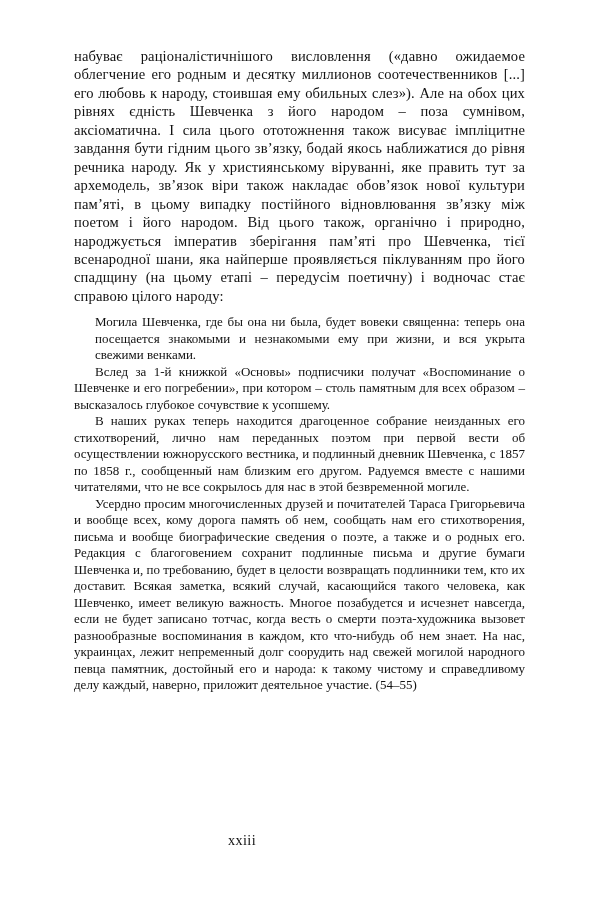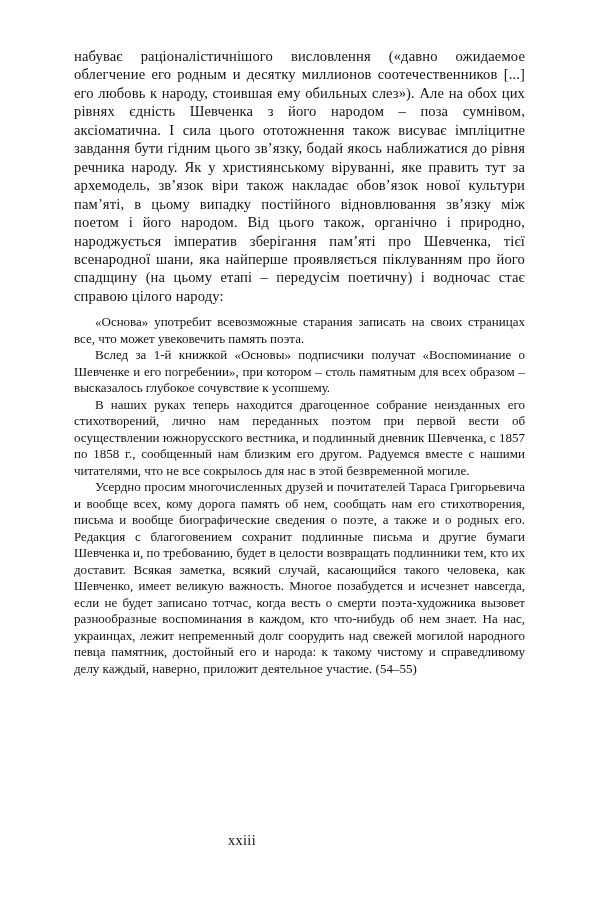--- a/index.html
+++ b/index.html
@@ -91,24 +91,24 @@
 <body>
 
 <div class="page">
 
   <div class="text-block">
 
     <p class="body-para">набуває раціоналістичнішого висловлення («давно ожидаемое облегчение его родным и десятку миллионов соотечественников [...] его любовь к народу, стоившая ему обильных слез»). Але на обох цих рівнях єдність Шевченка з його народом – поза сумнівом, аксіоматична. І сила цього ототожнення також висуває імпліцитне завдання бути гідним цього зв’язку, бодай якось наближатися до рівня речника народу. Як у християнському віруванні, яке править тут за архемодель, зв’язок віри також накладає обов’язок нової культури пам’яті, в цьому випадку постійного відновлювання зв’язку між поетом і його народом. Від цього також, органічно і природно, народжується імператив зберігання пам’яті про Шевченка, тієї всенародної шани, яка найперше проявляється піклуванням про його спадщину (на цьому етапі – передусім поетичну) і водночас стає справою цілого народу:</p>
 
     <div class="quote-block">
 
+      <p class="quote-first">Могила Шевченка, где бы она ни была, будет вовеки священна: теперь она посещается знакомыми и незнакомыми ему при жизни, и вся укрыта свежими венками.</p>
 
 
       <div class="quote-group">
-        <p class="q-para">«Основа» употребит всевозможные старания записать на своих страницах все, что может увековечить память поэта.</p>
 
         <p class="q-para">Вслед за 1-й книжкой «Основы» подписчики получат «Воспоминание о Шевченке и его погребении», при котором – столь памятным для всех образом – высказалось глубокое сочувствие к усопшему.</p>
 
         <p class="q-para">В наших руках теперь находится драгоценное собрание неизданных его стихотворений, лично нам переданных поэтом при первой вести об осуществлении южнорусского вестника, и подлинный дневник Шевченка, с 1857 по 1858 г., сообщенный нам близким его другом. Радуемся вместе с нашими читателями, что не все сокрылось для нас в этой безвременной могиле.</p>
 
         <p class="q-para">Усердно просим многочисленных друзей и почитателей Тараса Григорьевича и вообще всех, кому дорога память об нем, сообщать нам его стихотворения, письма и вообще биографические сведения о поэте, а также и о родных его. Редакция с благоговением сохранит подлинные письма и другие бумаги Шевченка и, по требованию, будет в целости возвращать подлинники тем, кто их доставит. Всякая заметка, всякий случай, касающийся такого человека, как Шевченко, имеет великую важность. Многое позабудется и исчезнет навсегда, если не будет записано тотчас, когда весть о смерти поэта-художника вызовет разнообразные воспоминания в каждом, кто что-нибудь об нем знает. На нас, украинцах, лежит непременный долг соорудить над свежей могилой народного певца памятник, достойный его и народа: к такому чистому и справедливому делу каждый, наверно, приложит деятельное участие. (54–55)</p>
       </div>
 
     </div>
 

